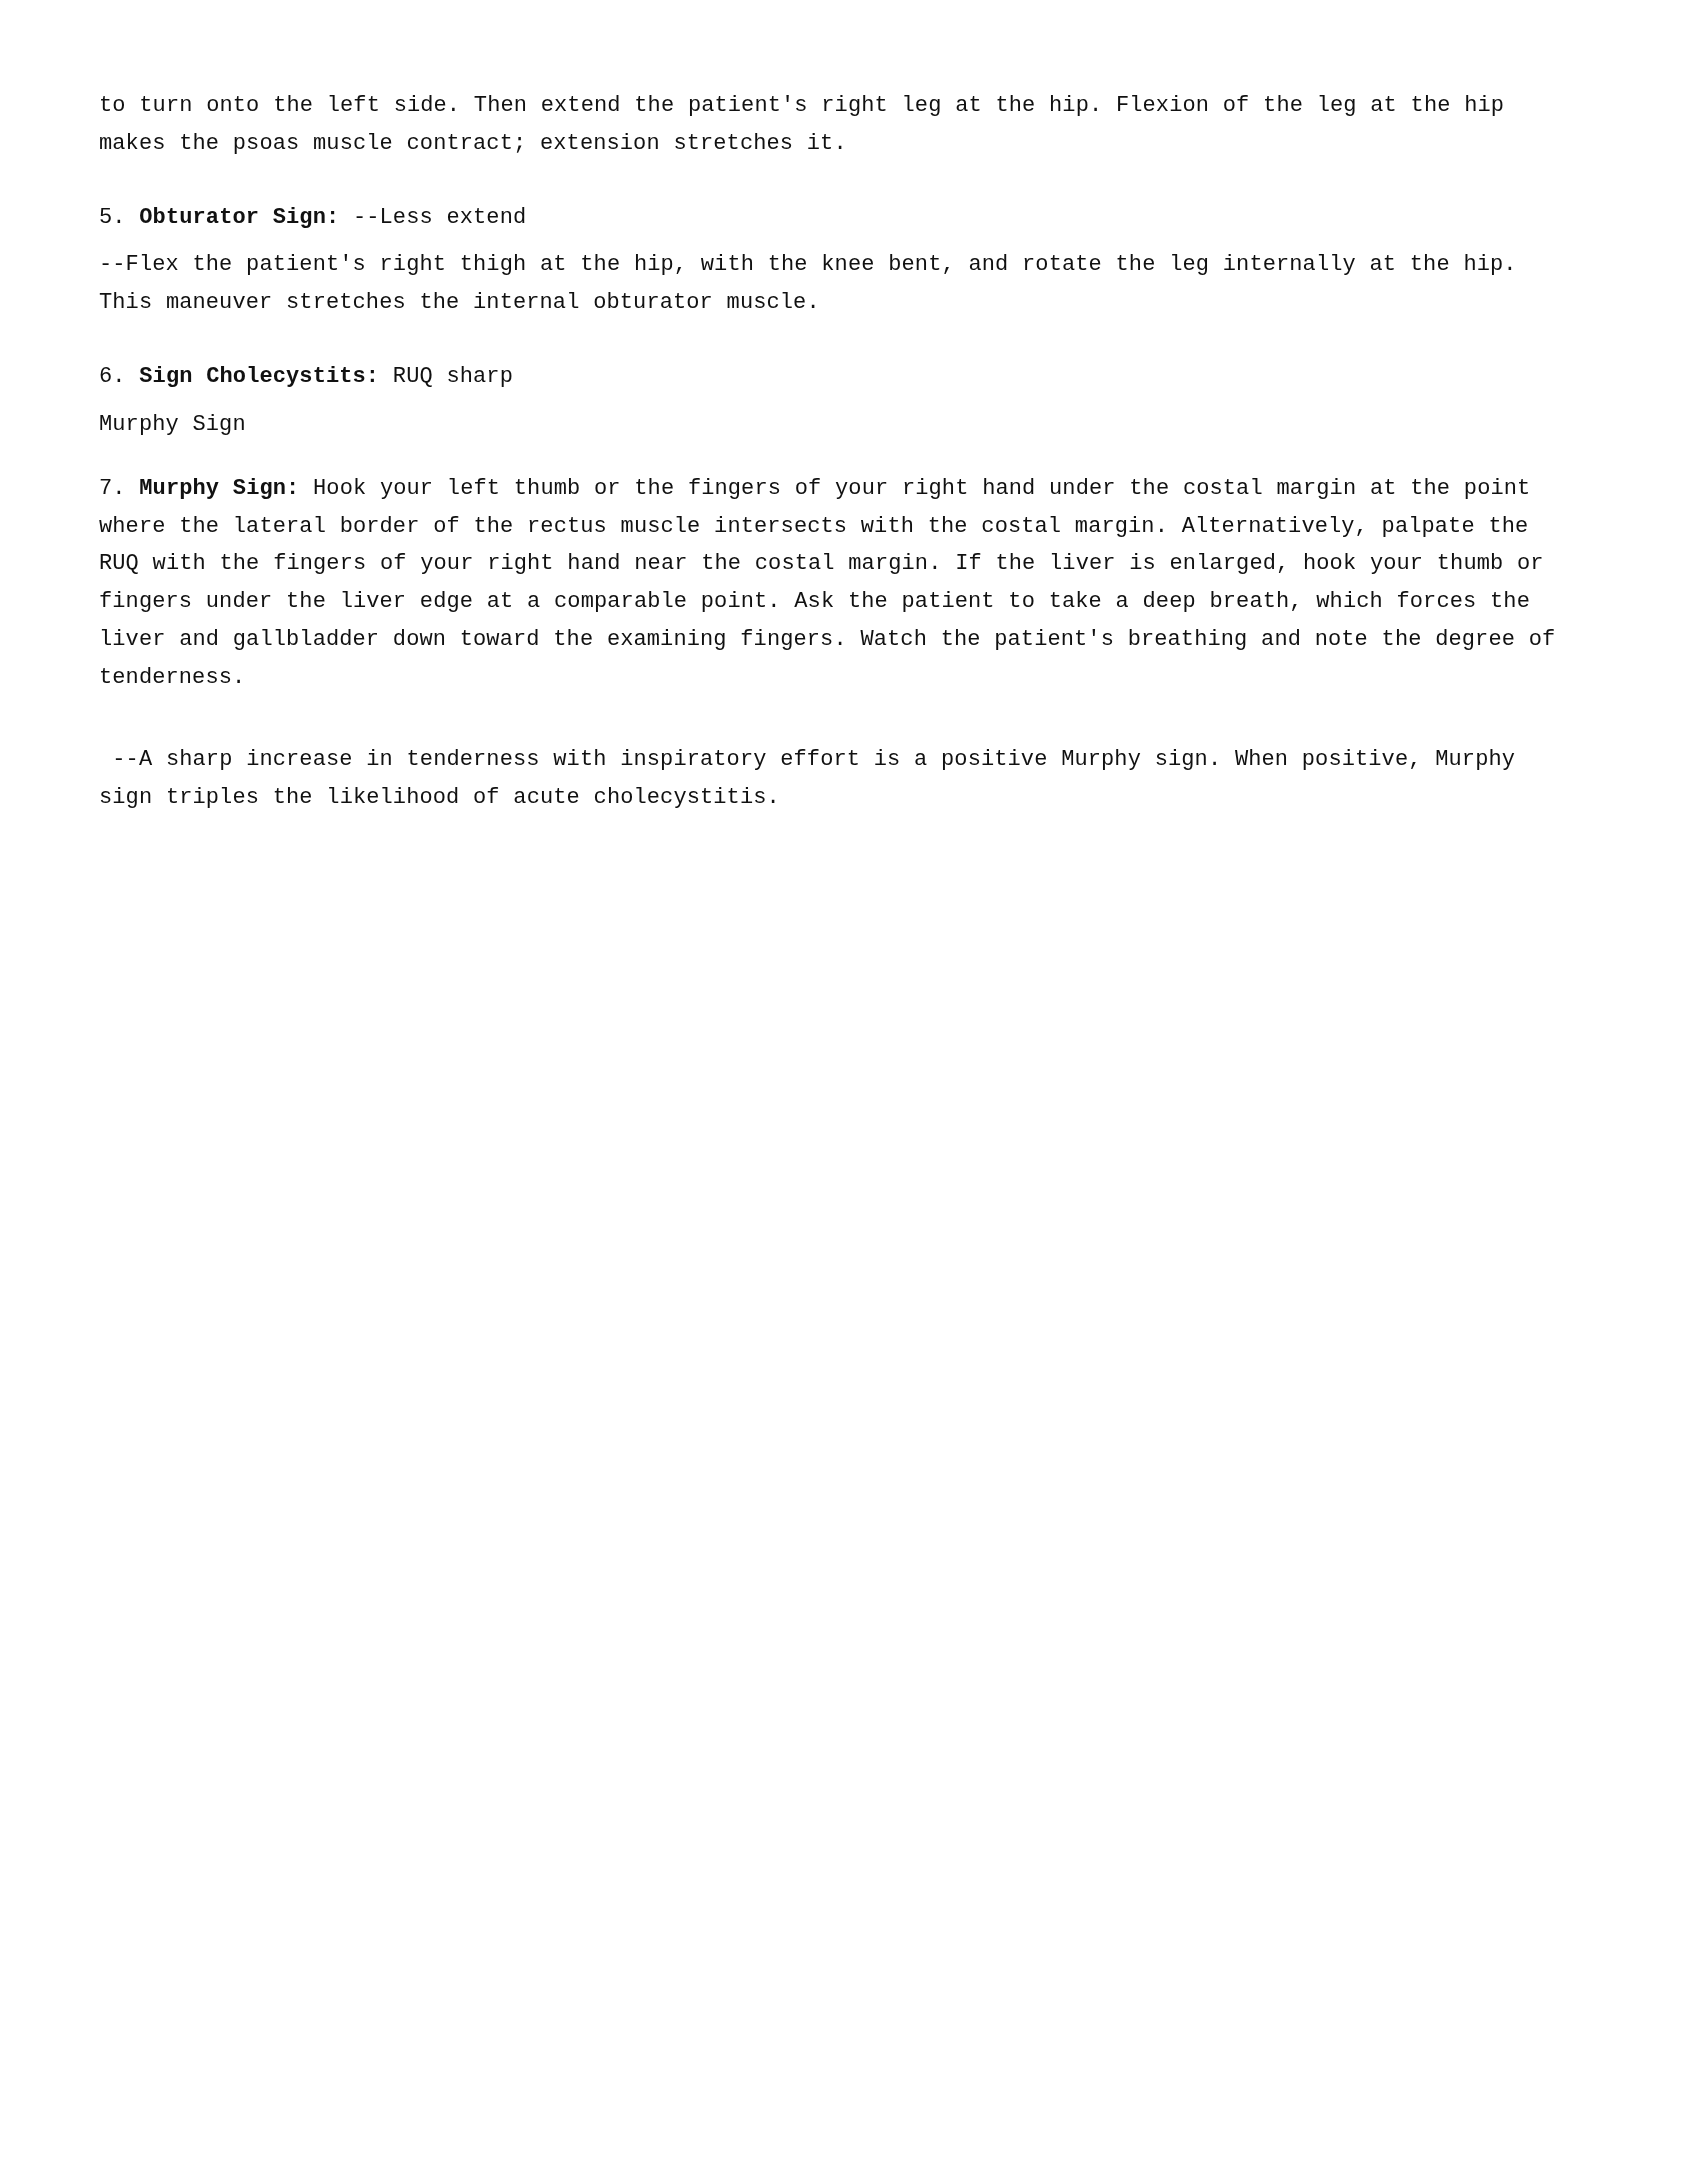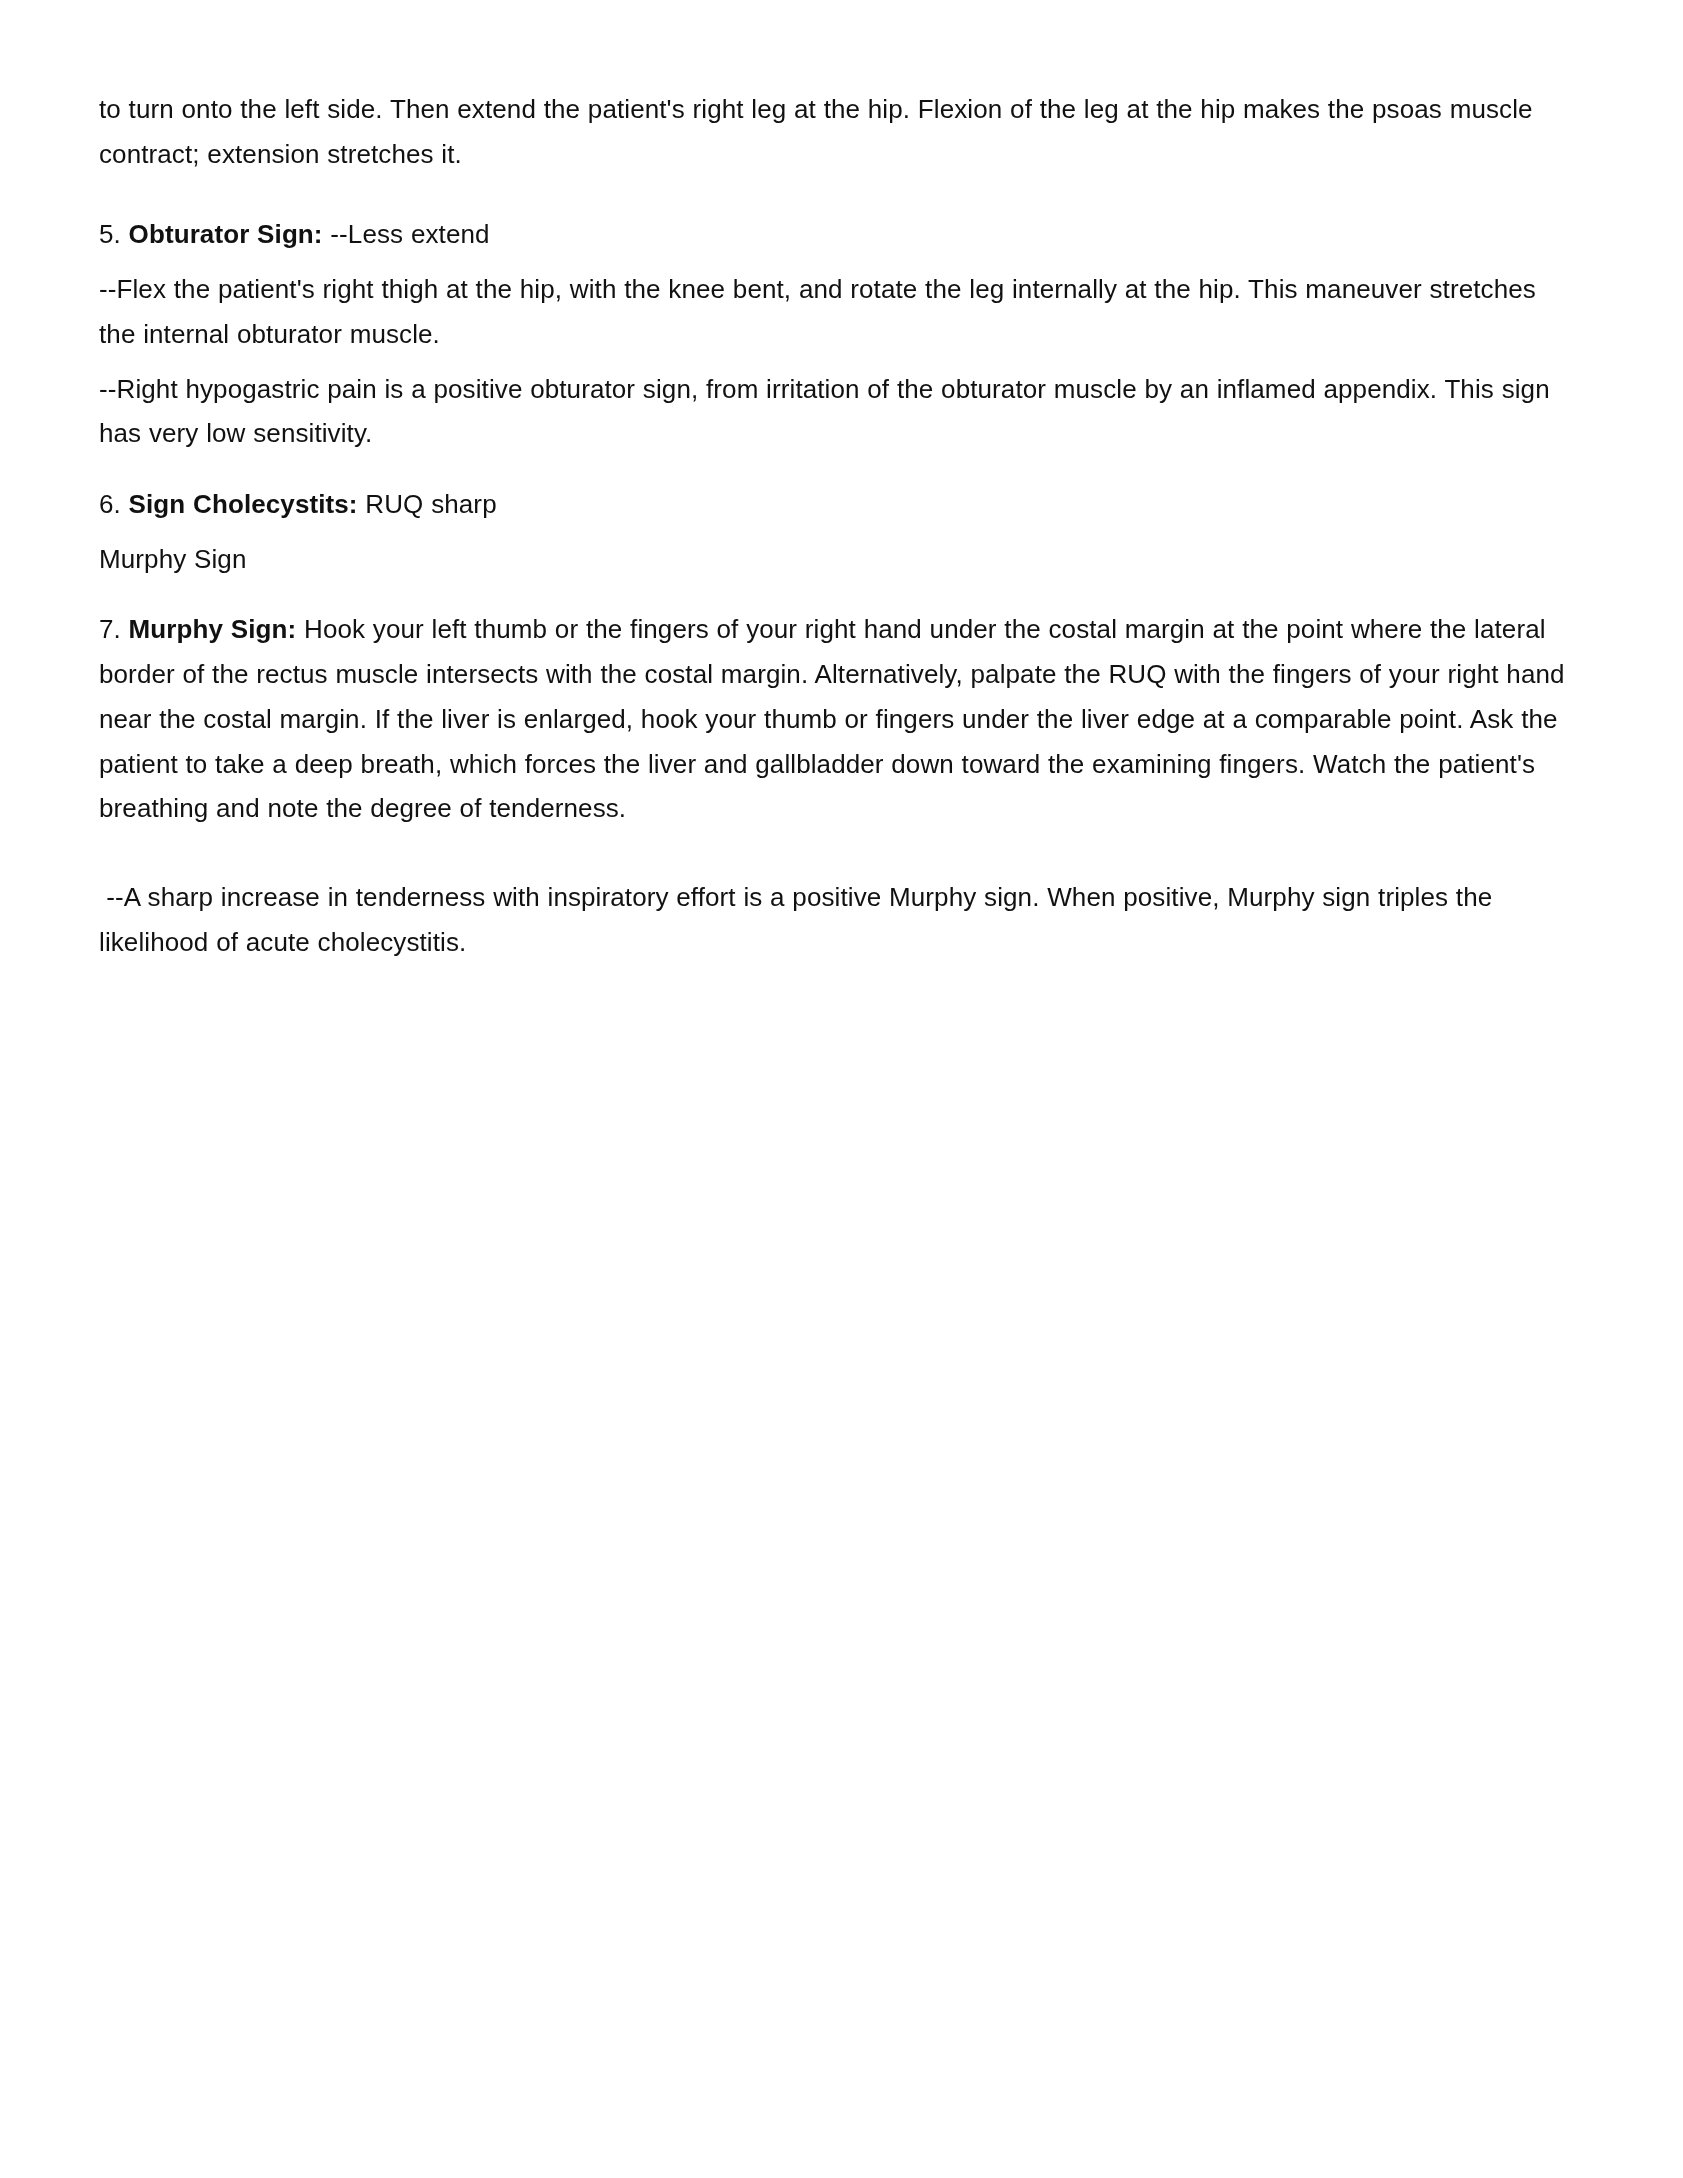--- a/index.html
+++ b/index.html
@@ -19,25 +19,26 @@
     min-height: 2178px;
     box-sizing: border-box;
     padding: 87px 107px 59px 99px;
     background: #ffffff;
   }
   .doc-body {
     width: 1477px;
   }
   p.para {
     margin: 0 0 0 0;
-    font-size: 26px;
+    font-size: 22px;
     line-height: 1.72;
     letter-spacing: 0.1px;
     word-spacing: 0.4px;
     color: #111111;
+    font-family: Liberation Mono, monospace;
   }
   .gap-sm { height: 10px; }
   .gap-md { height: 26px; }
   .blank-line { height: 44px; }
   b.bold { font-weight: bold; }
   .nowrap { white-space: pre-wrap; }
 </style>
 </head>
 <body>
 
@@ -58,23 +59,20 @@
     </p>
 
     <div class="gap-sm"></div>
 
     <p class="para">
       <span>--Flex the patient's right thigh at the hip, with the knee bent, and rotate the leg internally at the hip. This maneuver stretches the internal obturator muscle.</span>
     </p>
 
     <div class="gap-sm"></div>
 
-    <p class="para">
-      <span>--Right hypogastric pain is a positive obturator sign, from irritation of the obturator muscle by an inflamed appendix. This sign has very low sensitivity.</span>
-    </p>
 
     <div class="gap-md"></div>
 
     <p class="para">
       <span>6. </span><b class="bold">Sign Cholecystits:</b><span> RUQ sharp</span>
     </p>
 
     <div class="gap-sm"></div>
 
     <p class="para">

